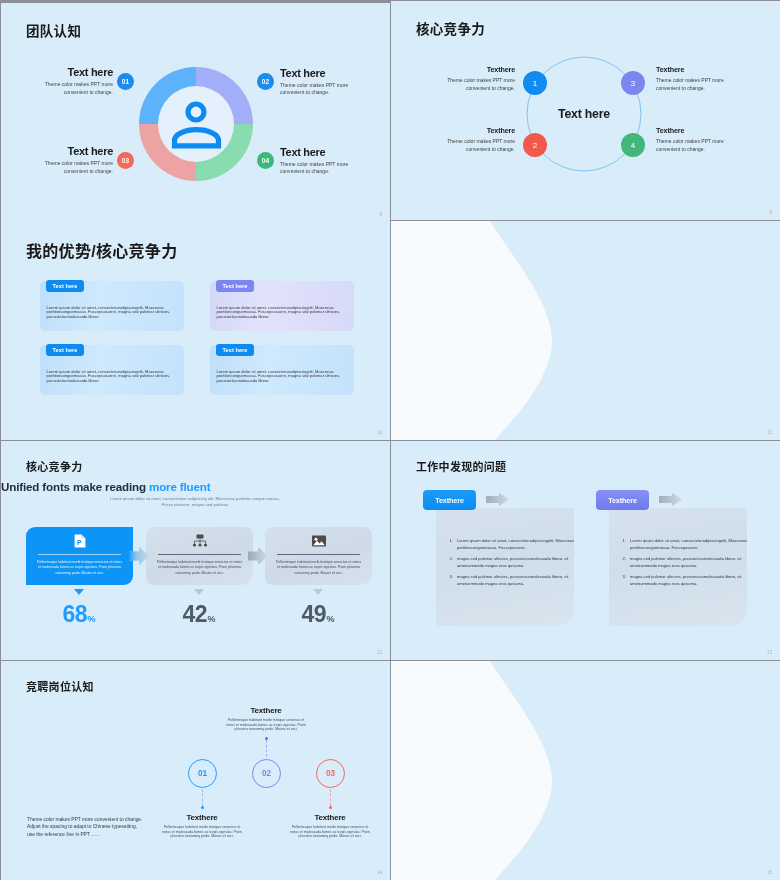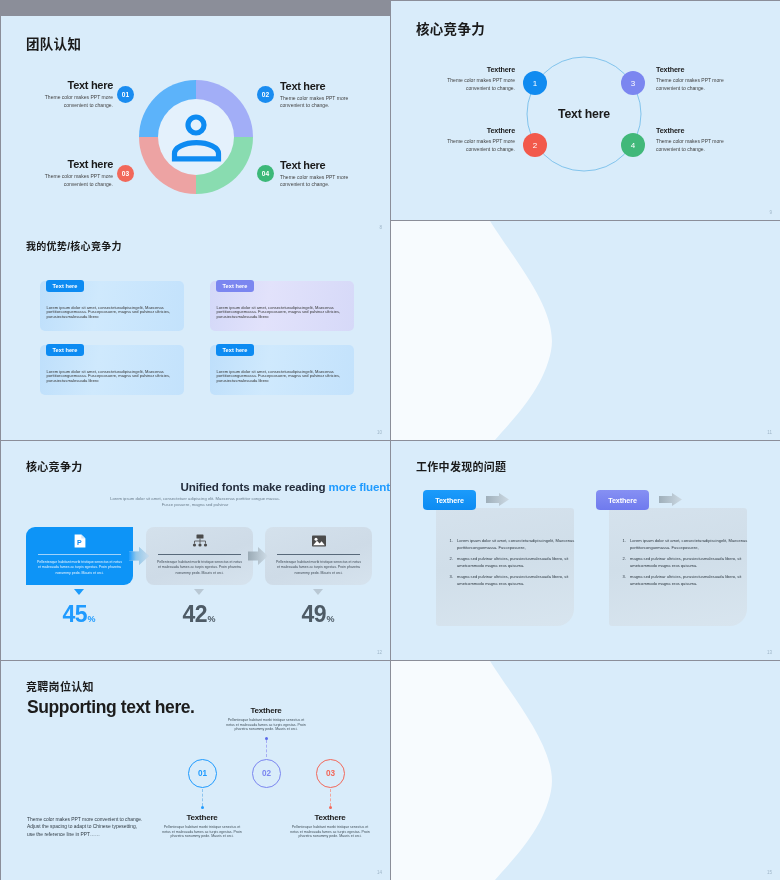--- a/index.html
+++ b/index.html
@@ -1,19 +1,19 @@
 <!DOCTYPE html>
 <html><head>
 <meta charset="utf-8">
 <style>
   html,body{margin:0;padding:0;}
   body{width:780px;height:880px;background:#8b8e99;font-family:"Liberation Sans",sans-serif;overflow:hidden;}
   .grid{position:absolute;left:0;top:0;width:780px;height:880px;}
   .slide{position:absolute;width:389px;height:219px;overflow:hidden;background:#d9ecfa;}
-  .s1{left:1px;top:16px}.s2{left:391px;top:1px}
+  .s1{left:1px;top:3px}.s2{left:391px;top:1px}
   .s3{left:1px;top:221px}.s4{left:391px;top:221px}
   .s5{left:1px;top:441px}.s6{left:391px;top:441px}
   .s7{left:1px;top:661px}.s8{left:391px;top:661px}
   .wm{position:absolute;left:0;top:0;width:389px;height:219px;pointer-events:none;z-index:40}
   .pg{position:absolute;right:8px;bottom:5px;font-size:4.5px;color:#9fb6c8;z-index:30}
   .ttl{position:absolute;font-weight:700;color:#1a1a1a;letter-spacing:.3px}
   .cn{font-family:"Liberation Sans","Noto Sans CJK SC",sans-serif}
 
   
   .s1t{left:25px;top:17px;font-size:13.5px}
@@ -42,34 +42,34 @@
   .s2n4{left:230px;top:132px;background:#41b879}
   .s2it{position:absolute;width:68px}
   .s2h{font-size:7.2px;font-weight:700;color:#1a1a1a;line-height:8px;letter-spacing:-.15px;white-space:nowrap}
   .s2b{font-size:5px;color:#3d3d3d;line-height:7.7px;margin-top:2.8px}
   .s2a{left:56px;top:65px;text-align:right}
   .s2c{left:56px;top:126px;text-align:right}
   .s2bb{left:265px;top:65px;text-align:left}
   .s2d{left:265px;top:126px;text-align:left}
 
   
-  .s3t{left:25px;top:17px;font-size:10px}
+  .s3t{left:25px;top:17px;font-size:16px}
   .s3card{position:absolute;width:144px;height:50px;border-radius:5px}
   .s3c1{left:39px;top:60px;background:linear-gradient(100deg,#bedffb 0%,#cfe9fd 40%,#c3e2fc 100%)}
   .s3c2{left:209px;top:60px;background:linear-gradient(100deg,#d3d8f8 0%,#e2e2fb 40%,#d6d9f8 100%)}
   .s3c3{left:39px;top:124px;background:linear-gradient(100deg,#bedffb 0%,#cfe9fd 40%,#c3e2fc 100%)}
   .s3c4{left:209px;top:124px;background:linear-gradient(100deg,#bedffb 0%,#cfe9fd 40%,#c3e2fc 100%)}
   .s3tag{position:absolute;left:6px;top:-1px;width:38px;height:12px;border-radius:3px;color:#fff;font-size:5.6px;font-weight:700;display:flex;align-items:center;justify-content:center;letter-spacing:.05px}
   .s3tb{background:#0d8bf2}
   .s3tp{background:#7b86f0}
   .s3body{position:absolute;left:6.5px;top:24.5px;width:128px;font-size:4.05px;color:#353535;line-height:4.75px;letter-spacing:.02px}
 
   
   .s5t{left:25px;top:17px;font-size:11px}
-  .s5head{position:absolute;left:0;top:39px;width:389px;text-align:right;font-size:11.6px;font-weight:700;color:#242d3c;letter-spacing:-.15px}
+  .s5head{position:absolute;left:0;top:39px;width:389px;text-align:left;font-size:11.6px;font-weight:700;color:#242d3c;letter-spacing:-.15px}
   .s5blue{color:#1f9bff}
   .s5sub{position:absolute;left:104px;top:55px;width:180px;text-align:center;font-size:4.2px;color:#6a7d8c;line-height:6.3px}
   .s5card{position:absolute;width:107px;height:58px}
   .s5ca{left:25px;top:86px;background:#0d94f7;border-radius:9px 0 9px 0}
   .s5cb{left:145px;top:86px;background:linear-gradient(160deg,#d4e1ec 0%,#cedbe7 55%,#d6e3ee 100%);border-radius:8px 8px 12px 8px}
   .s5cc{left:264px;top:86px;background:linear-gradient(160deg,#d4e1ec 0%,#cedbe7 55%,#d6e3ee 100%);border-radius:8px 8px 12px 8px}
   .s5icon{position:absolute;left:0;right:0;top:7px;margin:auto;display:block}
   .s5rule{position:absolute;left:12px;width:83px;height:1px;top:27px}
   .s5rw{background:#9ed2fb}
   .s5rd{background:#58697a}
@@ -280,21 +280,21 @@
             <stop offset="0" stop-color="#9aaab5"></stop>
             <stop offset="1" stop-color="#cfdde8"></stop>
           </linearGradient>
         </defs>
     </svg>
 
     <div class="s5tri s5tri1"></div>
     <div class="s5tri s5tri2"></div>
     <div class="s5tri s5tri3"></div>
 
-    <div class="s5pct s5p1"><span class="s5num">45</span><span class="s5u">%</span></div>
+    <div class="s5pct s5p1"><span class="s5num">68</span><span class="s5u">%</span></div>
     <div class="s5pct s5p2"><span class="s5num">42</span><span class="s5u">%</span></div>
     <div class="s5pct s5p3"><span class="s5num">49</span><span class="s5u">%</span></div>
     <div class="pg">12</div>
     <div class="wm"></div>
   </div>
   <div class="slide s6">
     <div class="ttl s6t cn">工作中发现的问题</div>
     <div class="s6box s6b1">
       <ol class="s6list">
         <li>Lorem ipsum dolor sit amet, consecteturadipiscingelit, Maecenas porttitorconguemassa. Fusceposuere,</li>
@@ -327,21 +327,20 @@
             <stop offset="0" stop-color="#9fafba"></stop>
             <stop offset="1" stop-color="#ccd9e3"></stop>
           </linearGradient>
         </defs>
     </svg>
     <div class="pg">13</div>
     <div class="wm"></div>
   </div>
   <div class="slide s7">
     <div class="ttl s7t cn">竞聘岗位认知</div>
-    <div class="s7head">Supporting text here.</div>
     <div class="s7note">Theme color makes PPT more convenient to change. Adjust the spacing to adapt to Chinese typesetting, use the reference line in PPT……</div>
 
     <div class="s7ring s7r1">
         <span>01</span>
       </div>
     <div class="s7ring s7r2">
         <span>02</span>
       </div>
     <div class="s7ring s7r3">
         <span>03</span>

